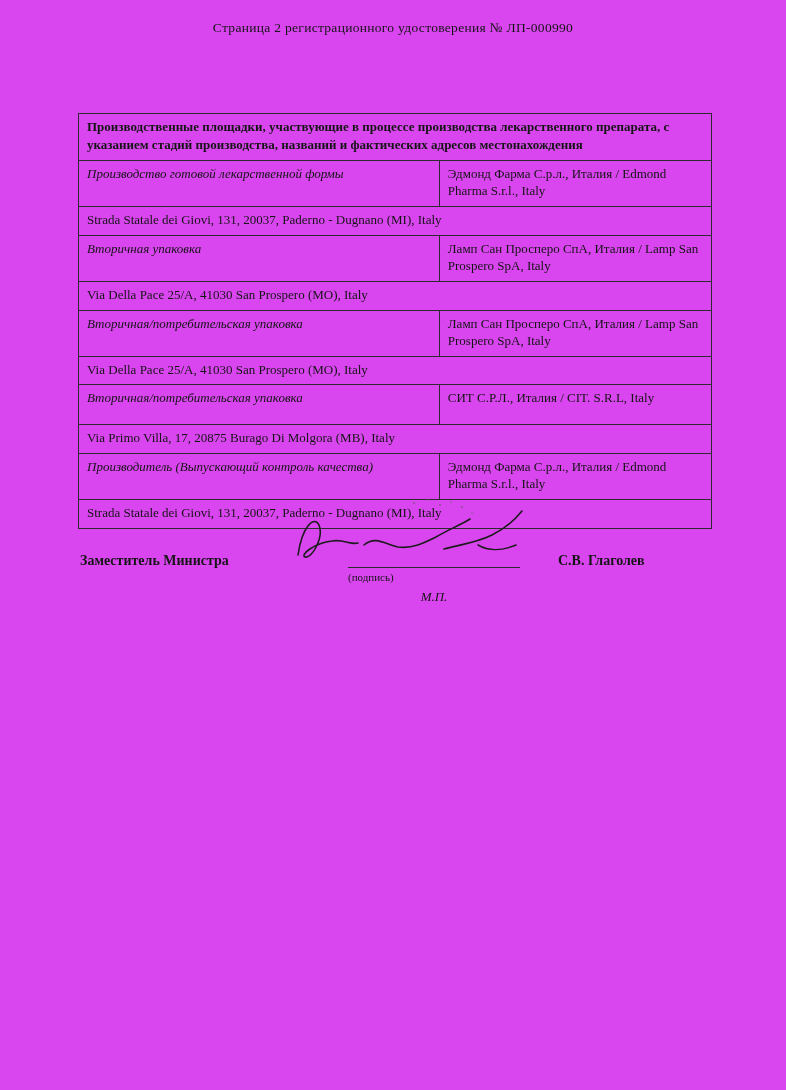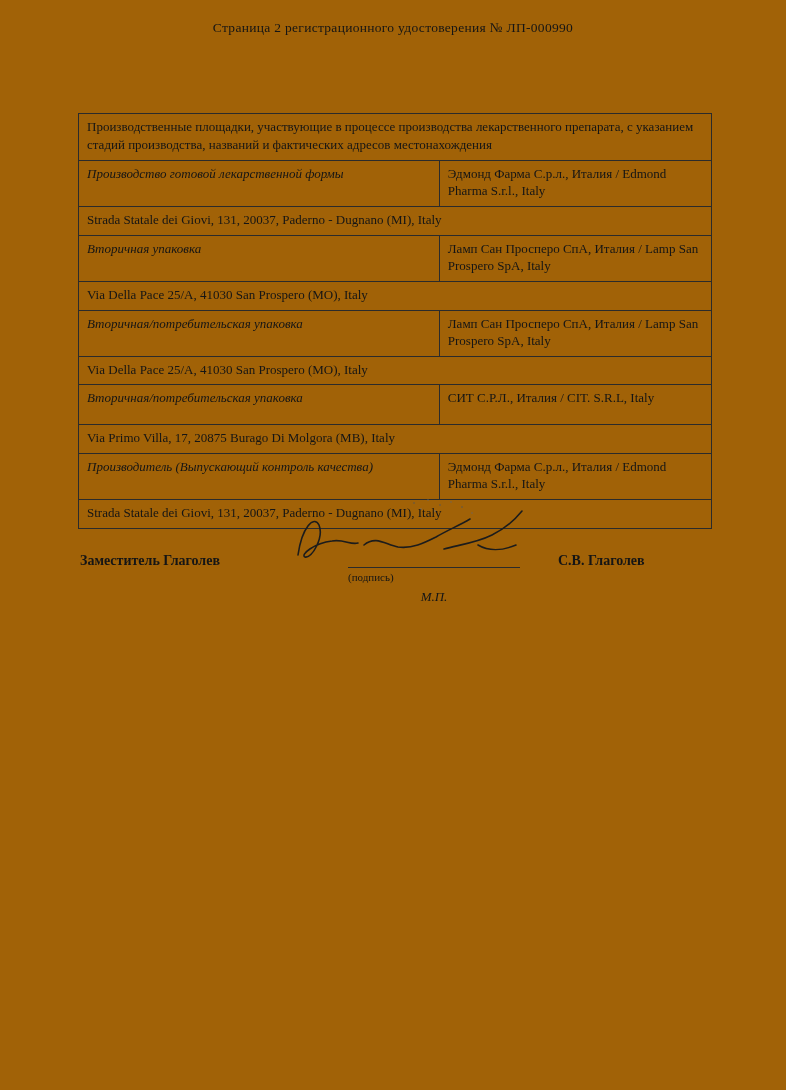--- a/index.html
+++ b/index.html
@@ -6,21 +6,21 @@
   html, body { width: 786px; height: 1090px; }
   body {
     background: #ffffff;
     font-family: "Liberation Serif", serif;
     color: #151515;
   }
   .page {
     position: relative;
     width: 786px;
     height: 1090px;
-    background: #a16207;
+    background: #d946ef;
     overflow: hidden;
   }
   .doc-header {
     position: absolute;
     top: 20px;
     left: 0;
     width: 100%;
     text-align: center;
     font-size: 13.5px;
     letter-spacing: 0.3px;
@@ -33,21 +33,21 @@
     border-collapse: collapse;
     font-size: 13px;
   }
   .sites-table td {
     border: 1px solid #2b2b2b;
     padding: 5px 8px 6px 8px;
     vertical-align: top;
     line-height: 1.3;
   }
   .title-cell {
-    font-weight: normal;
+    font-weight: bold;
     line-height: 1.4 !important;
     padding: 4px 8px 6px 8px !important;
   }
   .stage-cell {
     font-style: italic;
     width: 57%;
     height: 40px;
   }
   .company-cell {
     border-left-style: dashed !important;
@@ -155,21 +155,21 @@
         <td class="company-cell">Эдмонд Фарма С.р.л., Италия / Edmond Pharma S.r.l., Italy</td>
       </tr>
       <tr class="address-row">
         <td colspan="2">Strada Statale dei Giovi, 131, 20037, Paderno - Dugnano (MI), Italy</td>
       </tr>
     </tbody>
   </table>
 
   <div class="sig-area">
 
-    <div class="position-title">Заместитель Глаголев</div>
+    <div class="position-title">Заместитель Министра</div>
 
     <svg class="sig-svg" width="240" height="78" viewBox="0 0 240 78">
 
       <circle cx="126" cy="6" r="0.8" fill="#555"></circle>
       <circle cx="140" cy="3" r="0.7" fill="#666"></circle>
       <circle cx="152" cy="8" r="0.8" fill="#555"></circle>
       <circle cx="163" cy="5" r="0.7" fill="#666"></circle>
       <circle cx="174" cy="10" r="0.8" fill="#555"></circle>
       <circle cx="184" cy="16" r="0.7" fill="#666"></circle>
       <circle cx="133" cy="12" r="0.7" fill="#777"></circle>

